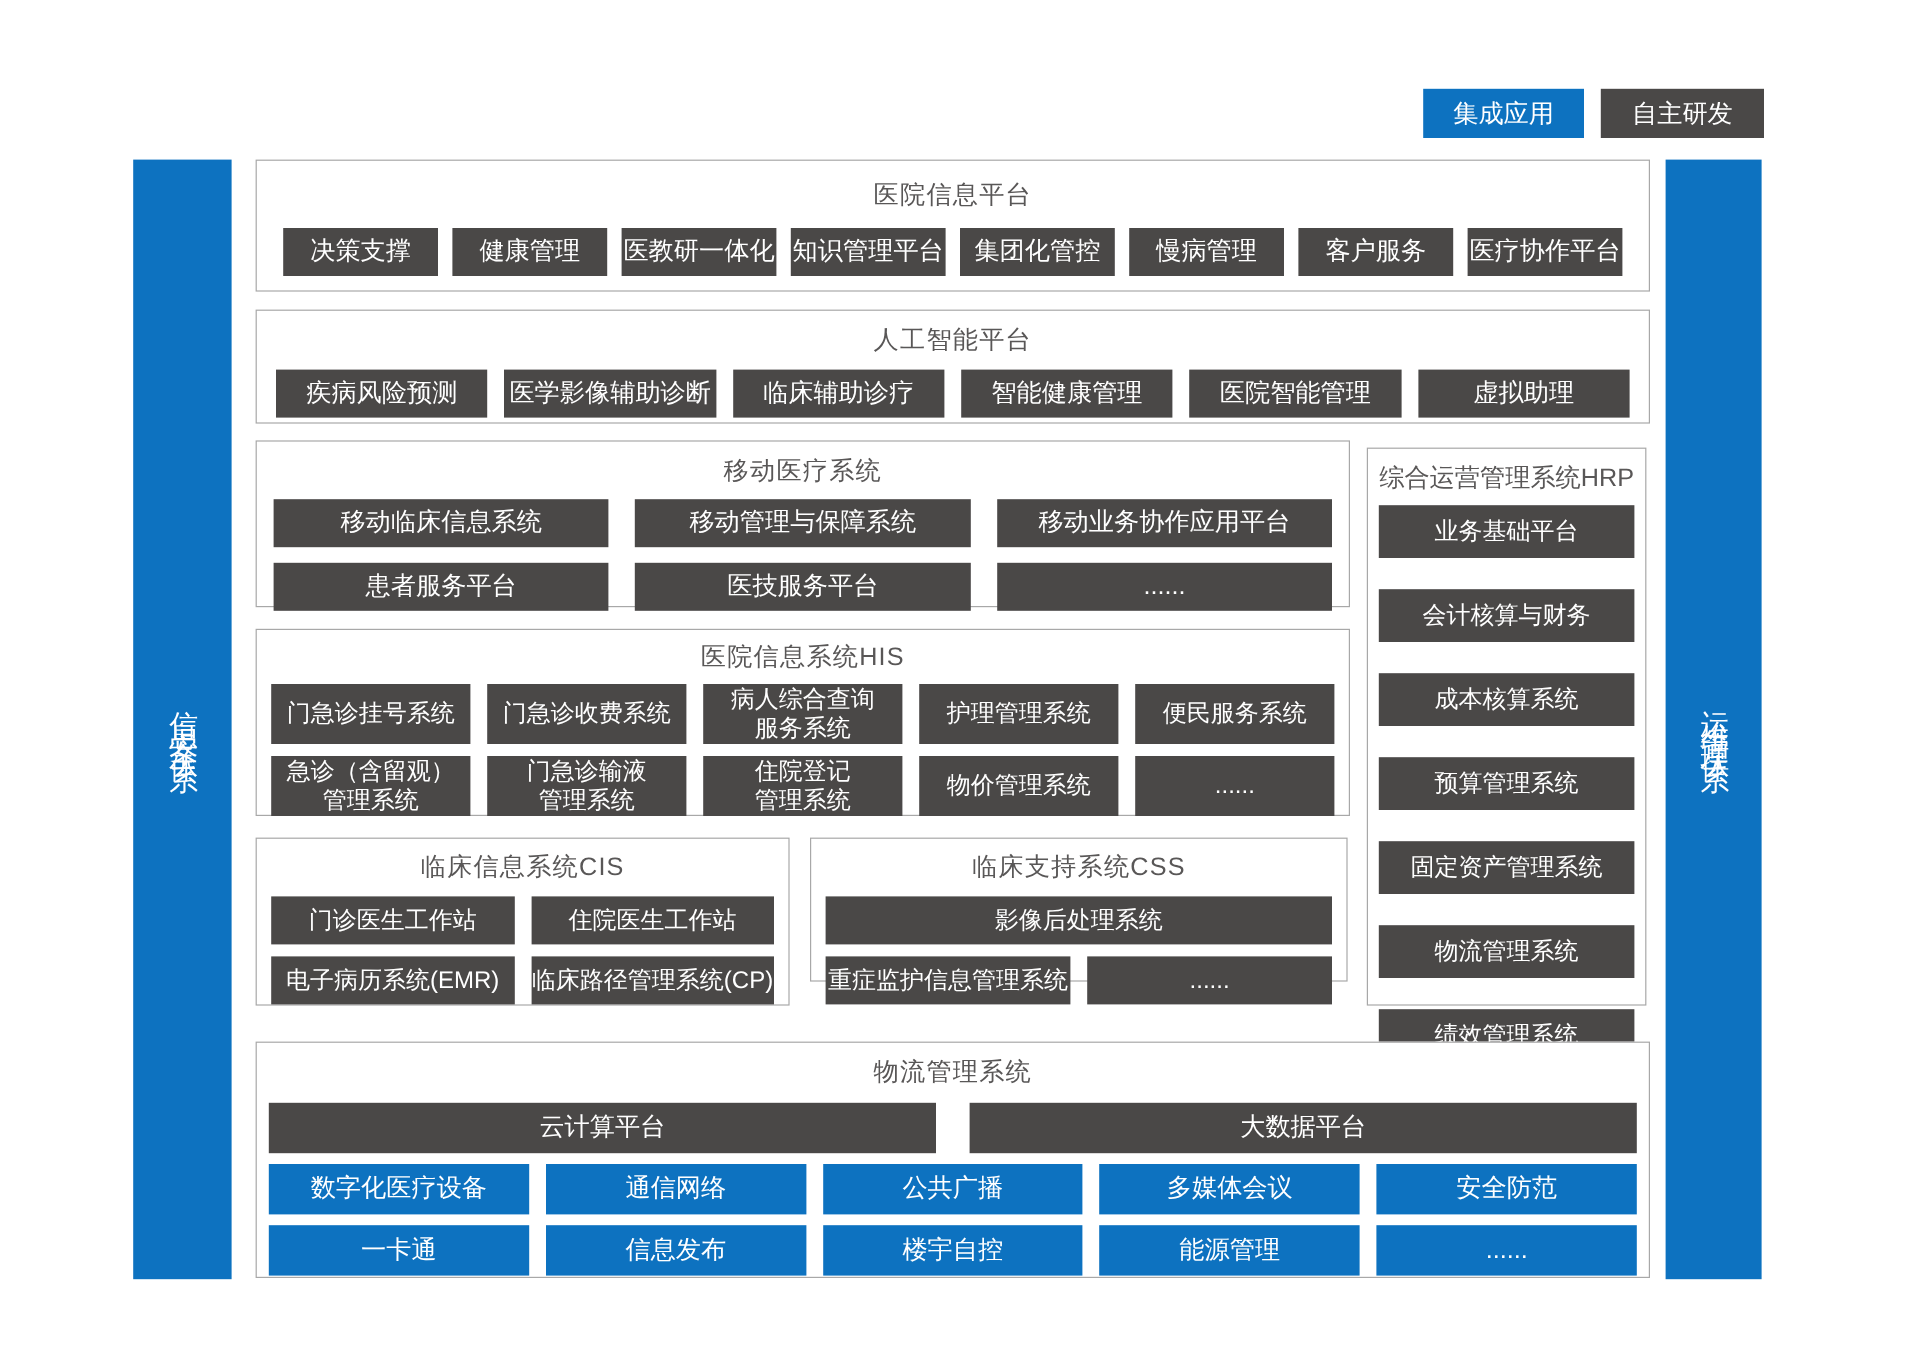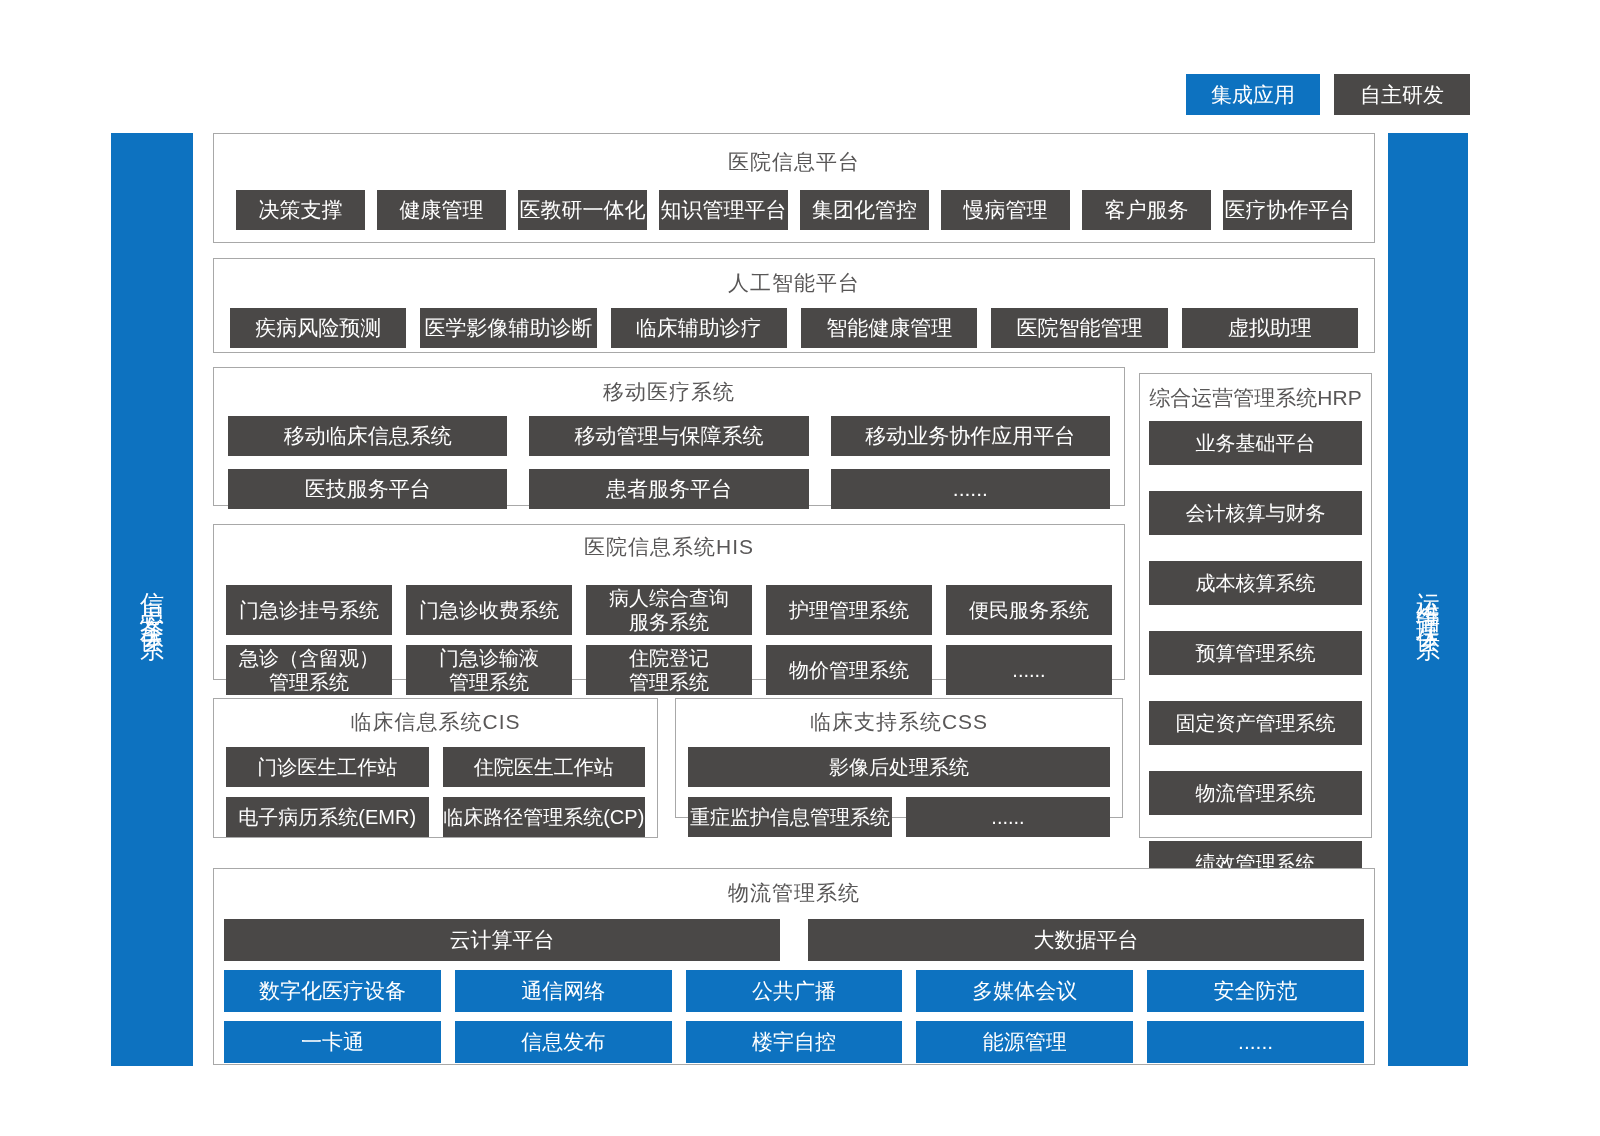--- a/index.html
+++ b/index.html
@@ -60,21 +60,21 @@
 
   
   #sec-hrp{left:1139px;top:373px;width:233px;height:465px;}
   #sec-hrp h2{padding-top:10px;letter-spacing:0;}
   #sec-hrp .col{display:flex;flex-direction:column;gap:26px;margin:9px 9px 0;}
   #sec-hrp .btn{flex:none;height:44px;font-size:20px;}
 
   
   #sec-his{left:213px;top:524px;width:912px;height:156px;}
   #sec-his h2{padding-top:8px;}
-  #sec-his .row{margin:24px 12px 0;gap:14px;}
+  #sec-his .row{margin:9px 12px 0;gap:14px;}
   #sec-his .row + .row{margin-top:10px;}
   #sec-his .btn{height:50px;font-size:20px;}
 
   
   #sec-cis{left:213px;top:698px;width:445px;height:140px;}
   #sec-css{left:675px;top:698px;width:448px;height:120px;}
   #sec-cis h2,#sec-css h2{padding-top:9px;}
   #sec-cis .row,#sec-css .row{margin:11px 12px 0;gap:14px;}
   #sec-cis .row + .row,#sec-css .row + .row{margin-top:10px;}
   #sec-cis .btn,#sec-css .btn{font-size:20px;}
@@ -128,22 +128,22 @@
   </section>
 
   <section class="box" id="sec-mobile">
     <h2>移动医疗系统</h2>
     <div class="row">
       <div class="btn">移动临床信息系统</div>
       <div class="btn">移动管理与保障系统</div>
       <div class="btn">移动业务协作应用平台</div>
     </div>
     <div class="row">
+      <div class="btn">患者服务平台</div>
       <div class="btn">医技服务平台</div>
-      <div class="btn">患者服务平台</div>
       <div class="btn">......</div>
     </div>
   </section>
 
   <section class="box" id="sec-hrp">
     <h2>综合运营管理系统HRP</h2>
     <div class="col">
       <div class="btn">业务基础平台</div>
       <div class="btn">会计核算与财务</div>
       <div class="btn">成本核算系统</div>

